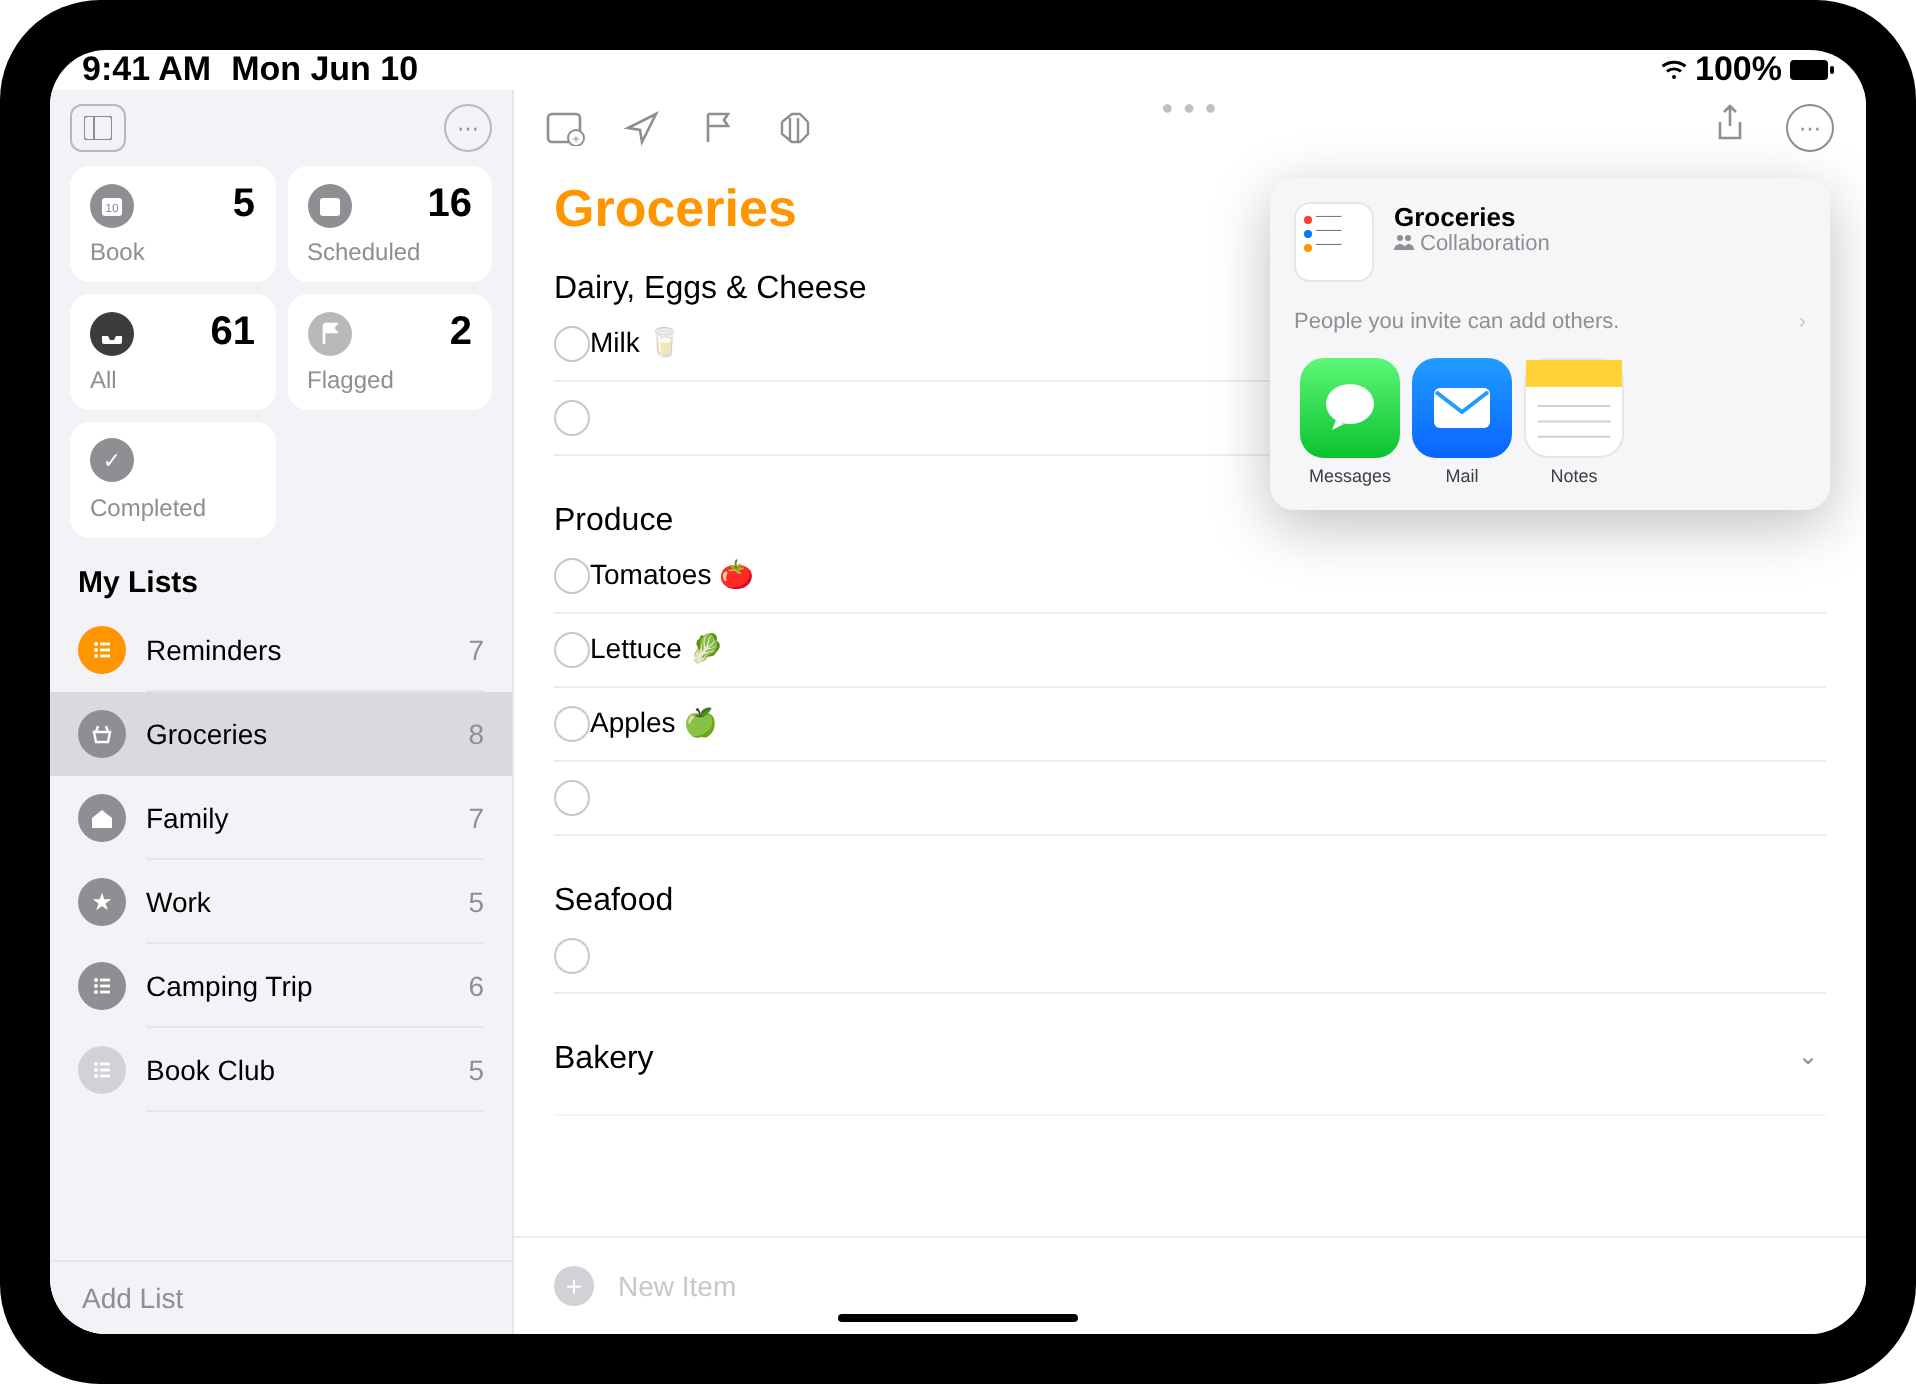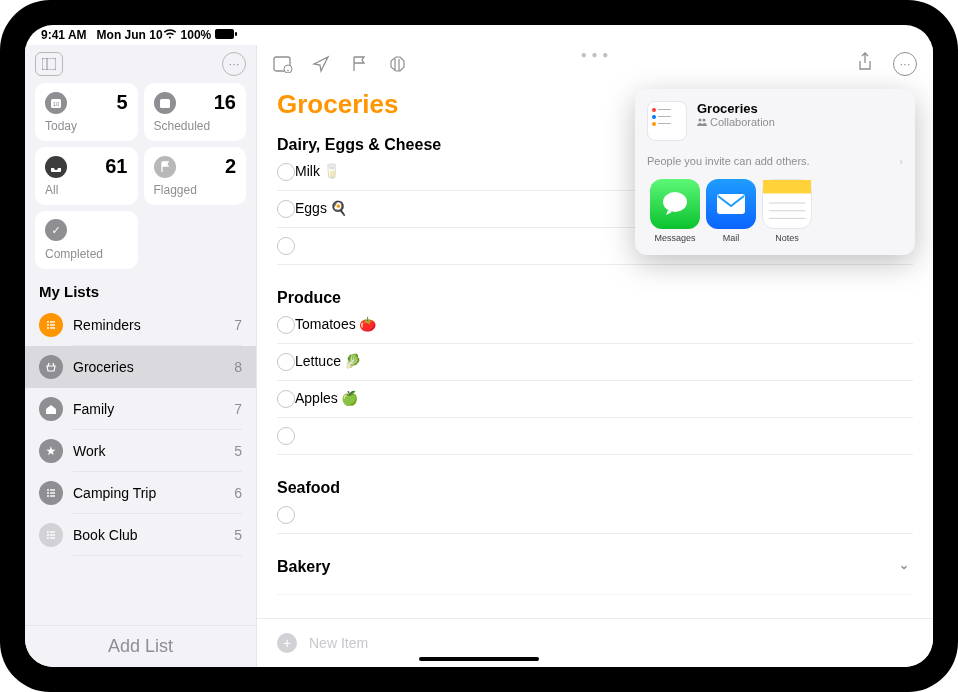--- a/index.html
+++ b/index.html
@@ -6,22 +6,22 @@
   body { background: #fff; }
   .device {
     width: 958px; height: 692px; background: #000; border-radius: 50px; padding: 25px;
     position: relative; margin: 0 auto;
   }
   .screen {
     width: 100%; height: 100%; background: #fff; border-radius: 28px; overflow: hidden;
     position: relative; display: flex; flex-direction: column;
   }
   .statusbar {
-    height: 20px; display: flex; align-items: center; 
-    padding: 0 16px; font-size: 12px; font-weight: 600; color: #000;
+    height: 20px; display: flex; align-items: center; justify-content: space-between;
+    padding: 0 16px; font-size: 17px; font-weight: 600; color: #000;
   }
   .statusbar .left { display: flex; gap: 10px; }
   .statusbar .right { display: flex; align-items: center; gap: 4px; }
   .content { flex: 1; display: flex; overflow: hidden; }
   .sidebar {
     width: 232px; background: #f2f2f7; display: flex; flex-direction: column;
     border-right: 1px solid #e5e5ea;
   }
   .sidebar-toolbar {
     height: 38px; display: flex; align-items: center; justify-content: space-between;
@@ -57,34 +57,34 @@
     width: 24px; height: 24px; border-radius: 50%; display: flex;
     align-items: center; justify-content: center; color: #fff; font-size: 12px;
   }
   .list-label { flex: 1; font-size: 14px; color: #000; }
   .list-count { font-size: 14px; color: #8e8e93; }
   .list-item:not(.selected)::after {
     content: ""; position: absolute; left: 48px; right: 14px; bottom: 0;
     height: 1px; background: #e5e5ea;
   }
   .sidebar-footer {
-    padding: 10px 16px; text-align: center; font-size: 18px; color: #8e8e93;
+    padding: 10px 16px; text-align: left; font-size: 14px; color: #8e8e93;
     border-top: 1px solid #e5e5ea;
   }
   .main { flex: 1; background: #fff; display: flex; flex-direction: column; position: relative; }
   .main-toolbar {
     height: 38px; display: flex; align-items: center; justify-content: space-between;
     padding: 0 16px;
   }
   .main-toolbar .left-tools, .main-toolbar .right-tools { display: flex; gap: 18px; }
   .tool-icon { width: 20px; height: 20px; color: #8e8e93; display: flex; align-items: center; justify-content: center; }
   .dots { color: #c0c0c0; font-size: 10px; letter-spacing: 1px; position: absolute; top: 4px; left: 50%; transform: translateX(-50%); }
   .list-title { font-size: 26px; font-weight: 700; color: #ff9500; padding: 6px 20px 10px; }
   .main-scroll { flex: 1; overflow-y: auto; padding: 0 20px; }
-  .section-header { font-size: 16px; font-weight: 700; color: #000; margin-top: 6px; }
+  .section-header { font-size: 16px; font-weight: 400; color: #000; margin-top: 6px; }
   .reminder-row {
     display: flex; align-items: flex-start; gap: 0; padding: 9px 0;
     border-bottom: 1px solid #ececec;
   }
   .reminder-circle {
     width: 18px; height: 18px; border: 1.5px solid #c7c7cc; border-radius: 50%; flex-shrink: 0;
   }
   .reminder-text { font-size: 14px; color: #000; }
   .section-spacer { height: 18px; }
   .new-item-row {
@@ -178,21 +178,21 @@
           <div class="card">
             <div class="card-row1">
               <div class="card-icon" style="background:#8e8e93;">
                 <svg width="12" height="12" viewBox="0 0 12 12">
                     <rect x="1" y="2" width="10" height="9" rx="1.5" fill="#fff"></rect>
                     <text x="6" y="9" font-size="6" text-anchor="middle" fill="#8e8e93">10</text>
                   </svg>
               </div>
               <div class="card-count">5</div>
             </div>
-            <div class="card-label">Today</div>
+            <div class="card-label">Book</div>
           </div>
           <div class="card">
             <div class="card-row1">
               <div class="card-icon" style="background:#8e8e93;">
                 <svg width="12" height="12" viewBox="0 0 12 12">
                     <rect x="1" y="2" width="10" height="9" rx="1.5" fill="#fff"></rect>
                   </svg>
               </div>
               <div class="card-count">16</div>
             </div>
@@ -341,24 +341,20 @@
         </div>
 
         <div class="list-title">Groceries</div>
 
         <div class="main-scroll">
 
           <div class="section-header">Dairy, Eggs &amp; Cheese</div>
           <div class="reminder-row">
             <div class="reminder-circle"></div>
             <div class="reminder-text">Milk 🥛</div>
-          </div>
-          <div class="reminder-row">
-            <div class="reminder-circle"></div>
-            <div class="reminder-text">Eggs 🍳</div>
           </div>
           <div class="reminder-row">
             <div class="reminder-circle"></div>
           </div>
           <div class="section-spacer"></div>
 
           <div class="section-header">Produce</div>
           <div class="reminder-row">
             <div class="reminder-circle"></div>
             <div class="reminder-text">Tomatoes 🍅</div>

